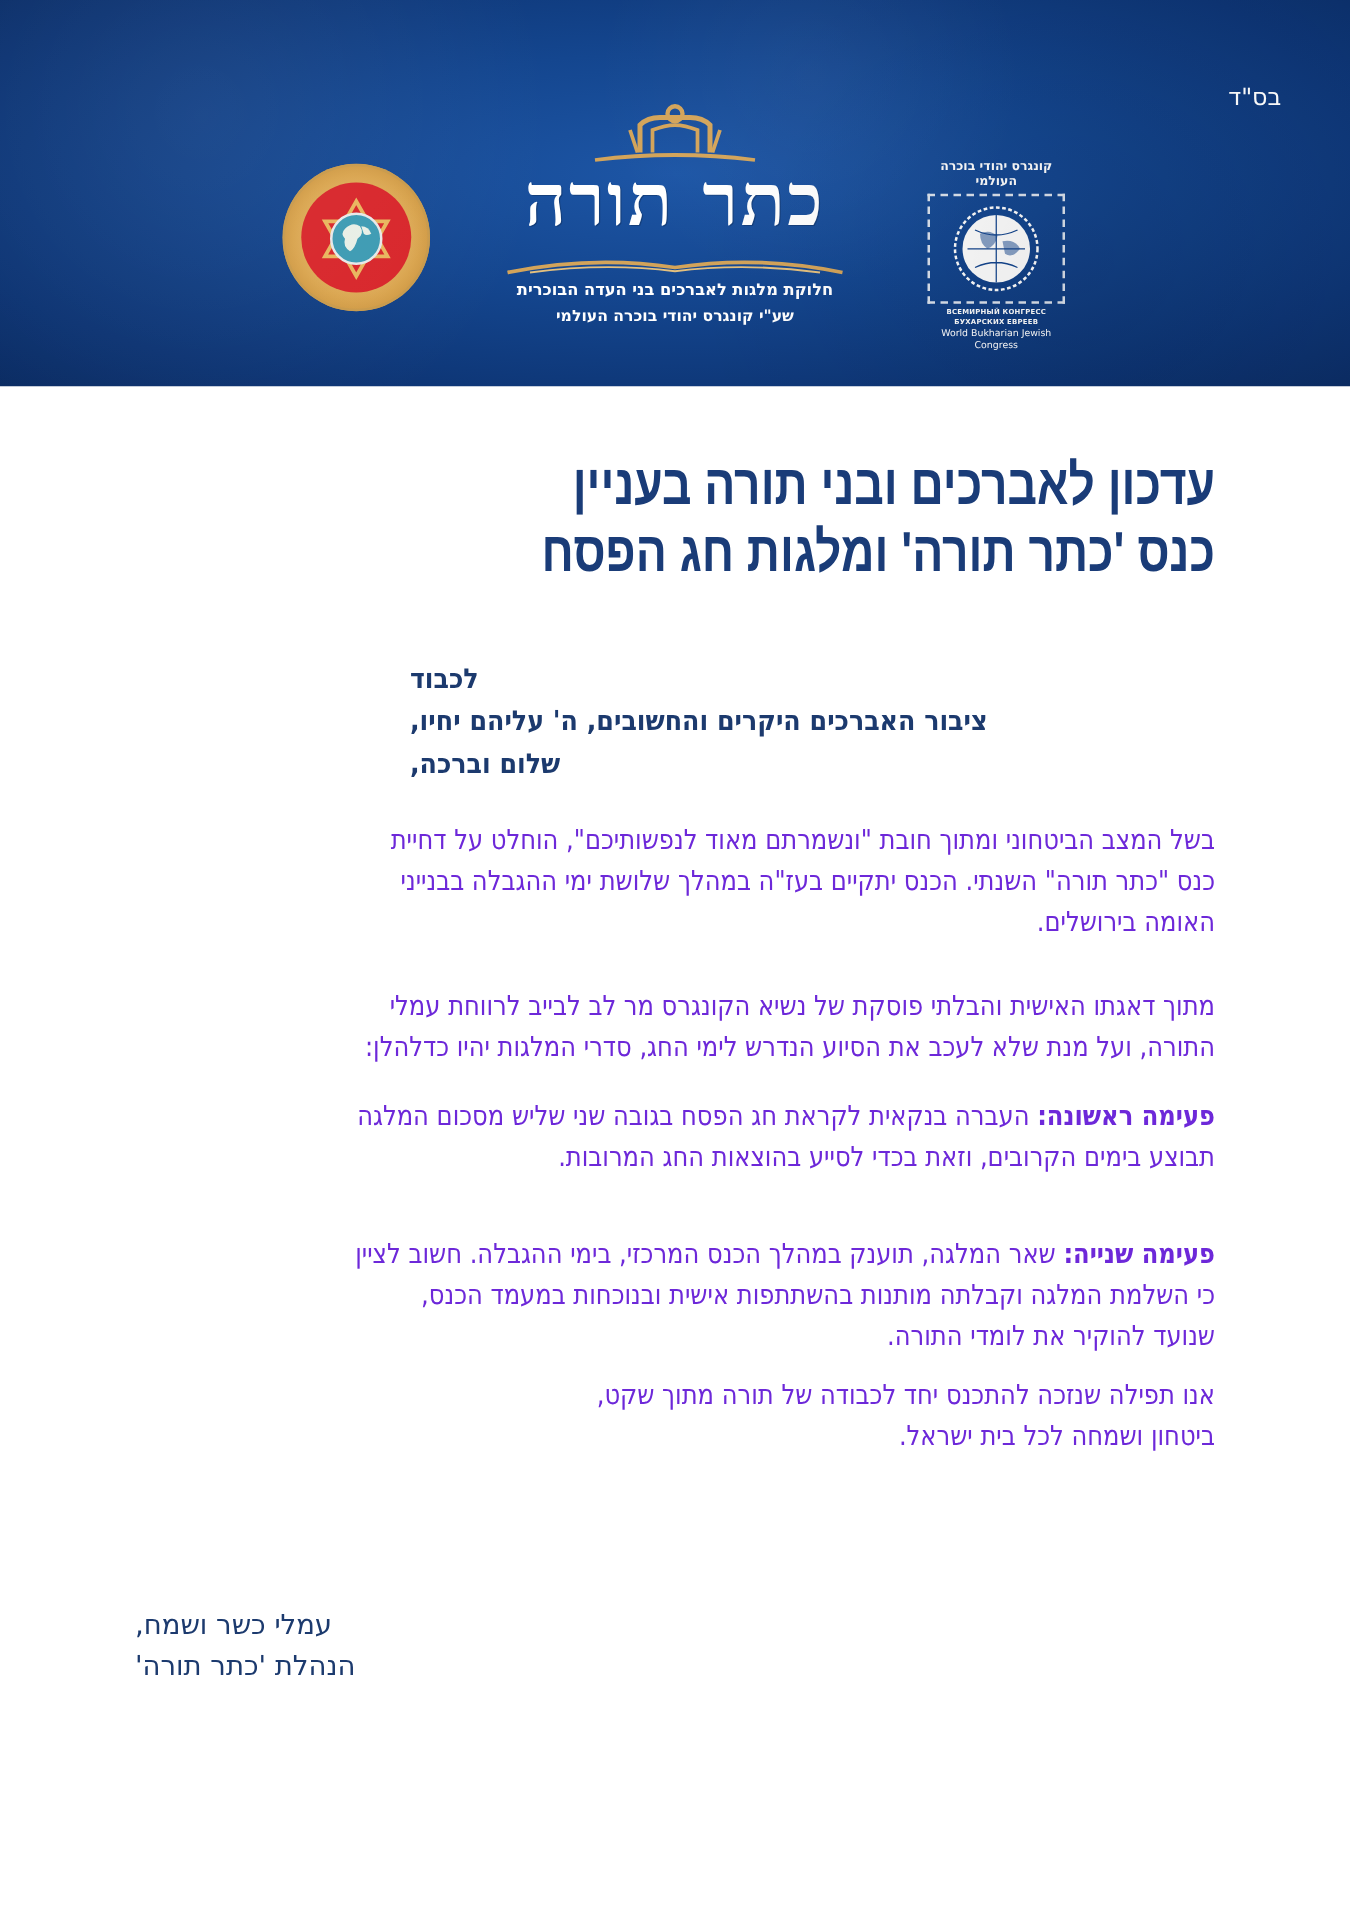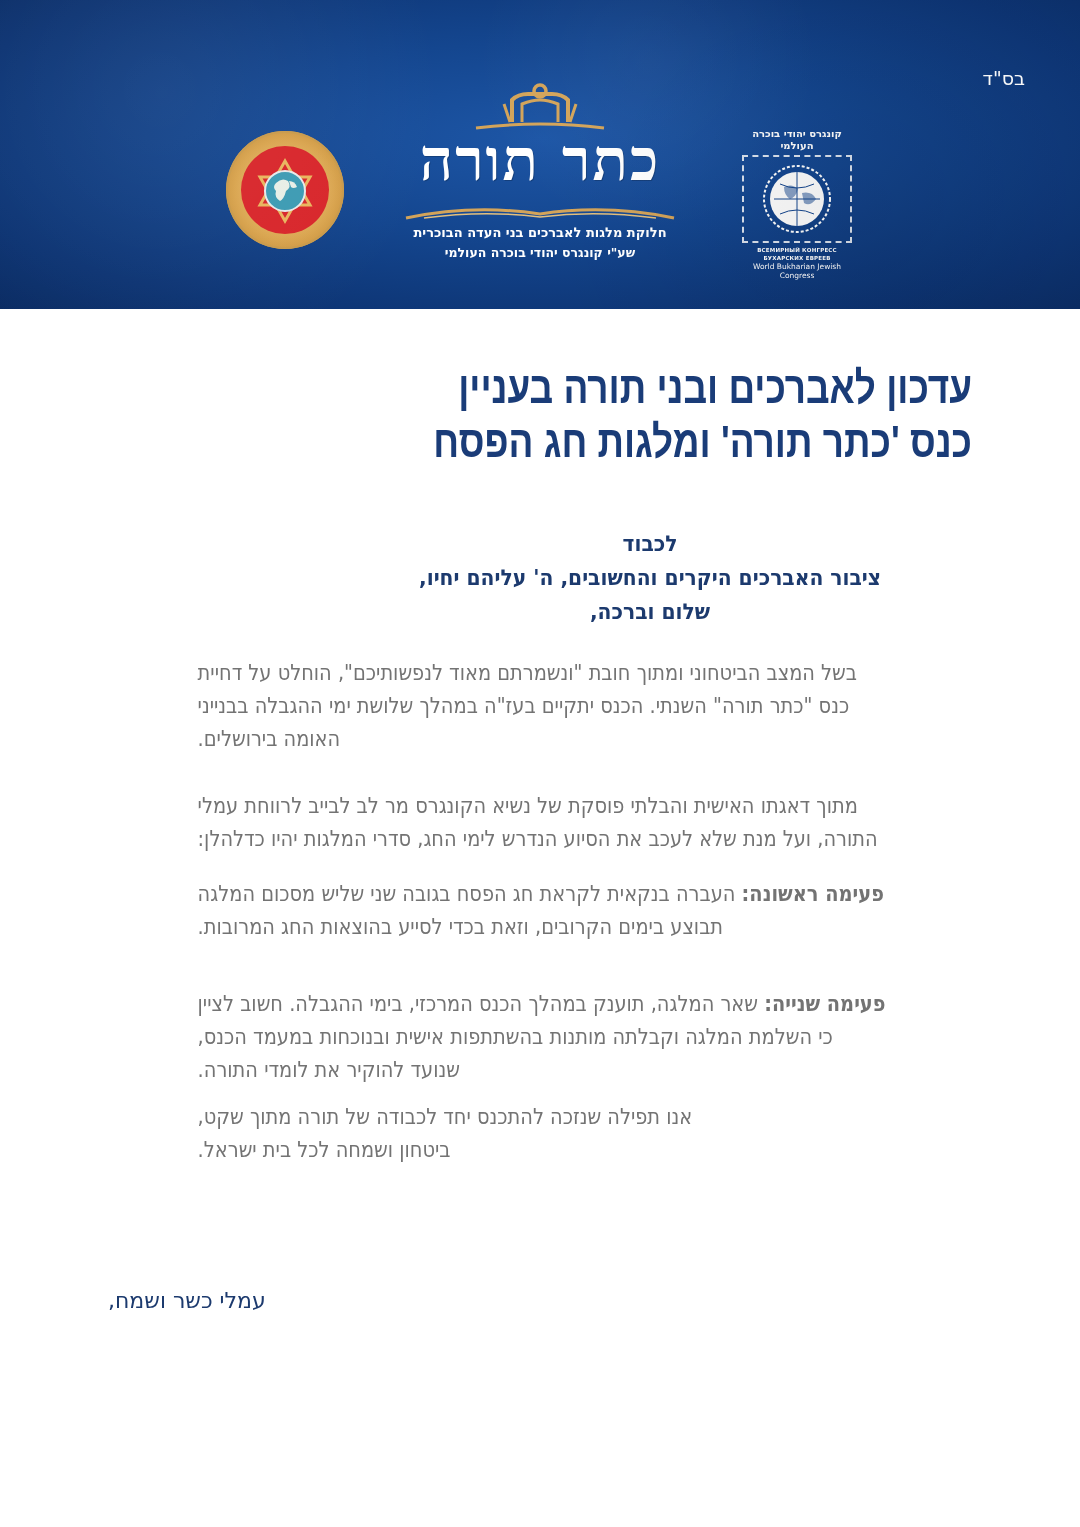--- a/index.html
+++ b/index.html
@@ -82,29 +82,29 @@
     .title {
       position: absolute; right: 108px; top: 52px; width: 700px;
       direction: rtl; text-align: right;
       font-family: "Liberation Sans", sans-serif; font-weight: bold;
       font-size: 45px; line-height: 54px; color: #1a3c78;
       transform: scaleX(0.82); transform-origin: right top;
     }
     .title div { white-space: nowrap; }
     .greeting {
       position: absolute; right: 108px; top: 218px; width: 700px;
-      direction: rtl; text-align: center;
+      direction: rtl; text-align: left;
       font-weight: bold; font-size: 22px; line-height: 34px; color: #1c3a6e;
       font-family: "DejaVu Sans", sans-serif;
     }
     .greeting div { white-space: nowrap; transform: scaleX(0.92); transform-origin: right center; }
     .para {
       position: absolute; right: 108px; width: 880px;
-      direction: rtl; text-align: left;
-      font-size: 22px; line-height: 33px; color: #737373;
+      direction: rtl; text-align: right;
+      font-size: 22px; line-height: 33px; color: #6d28d9;
       font-family: "DejaVu Sans", sans-serif;
     }
     .para div { white-space: nowrap; transform: scaleX(0.88); transform-origin: right center; }
     .para b { font-weight: bold; }
     .p1 { top: 347px; }
     .p2 { top: 480px; }
     .p3 { top: 568px; }
     .p4 { top: 678px; }
     .p5 { top: 791px; }
     .signoff {
@@ -198,14 +198,15 @@
     <div>שנועד להוקיר את לומדי התורה.</div>
   </div>
 
   <div class="para p5">
     <div>אנו תפילה שנזכה להתכנס יחד לכבודה של תורה מתוך שקט,</div>
     <div>ביטחון ושמחה לכל בית ישראל.</div>
   </div>
 
   <div class="signoff">
     <div>עמלי כשר ושמח,</div>
+    <div>הנהלת 'כתר תורה'</div>
   </div>
 </div>
 
 </body></html>

